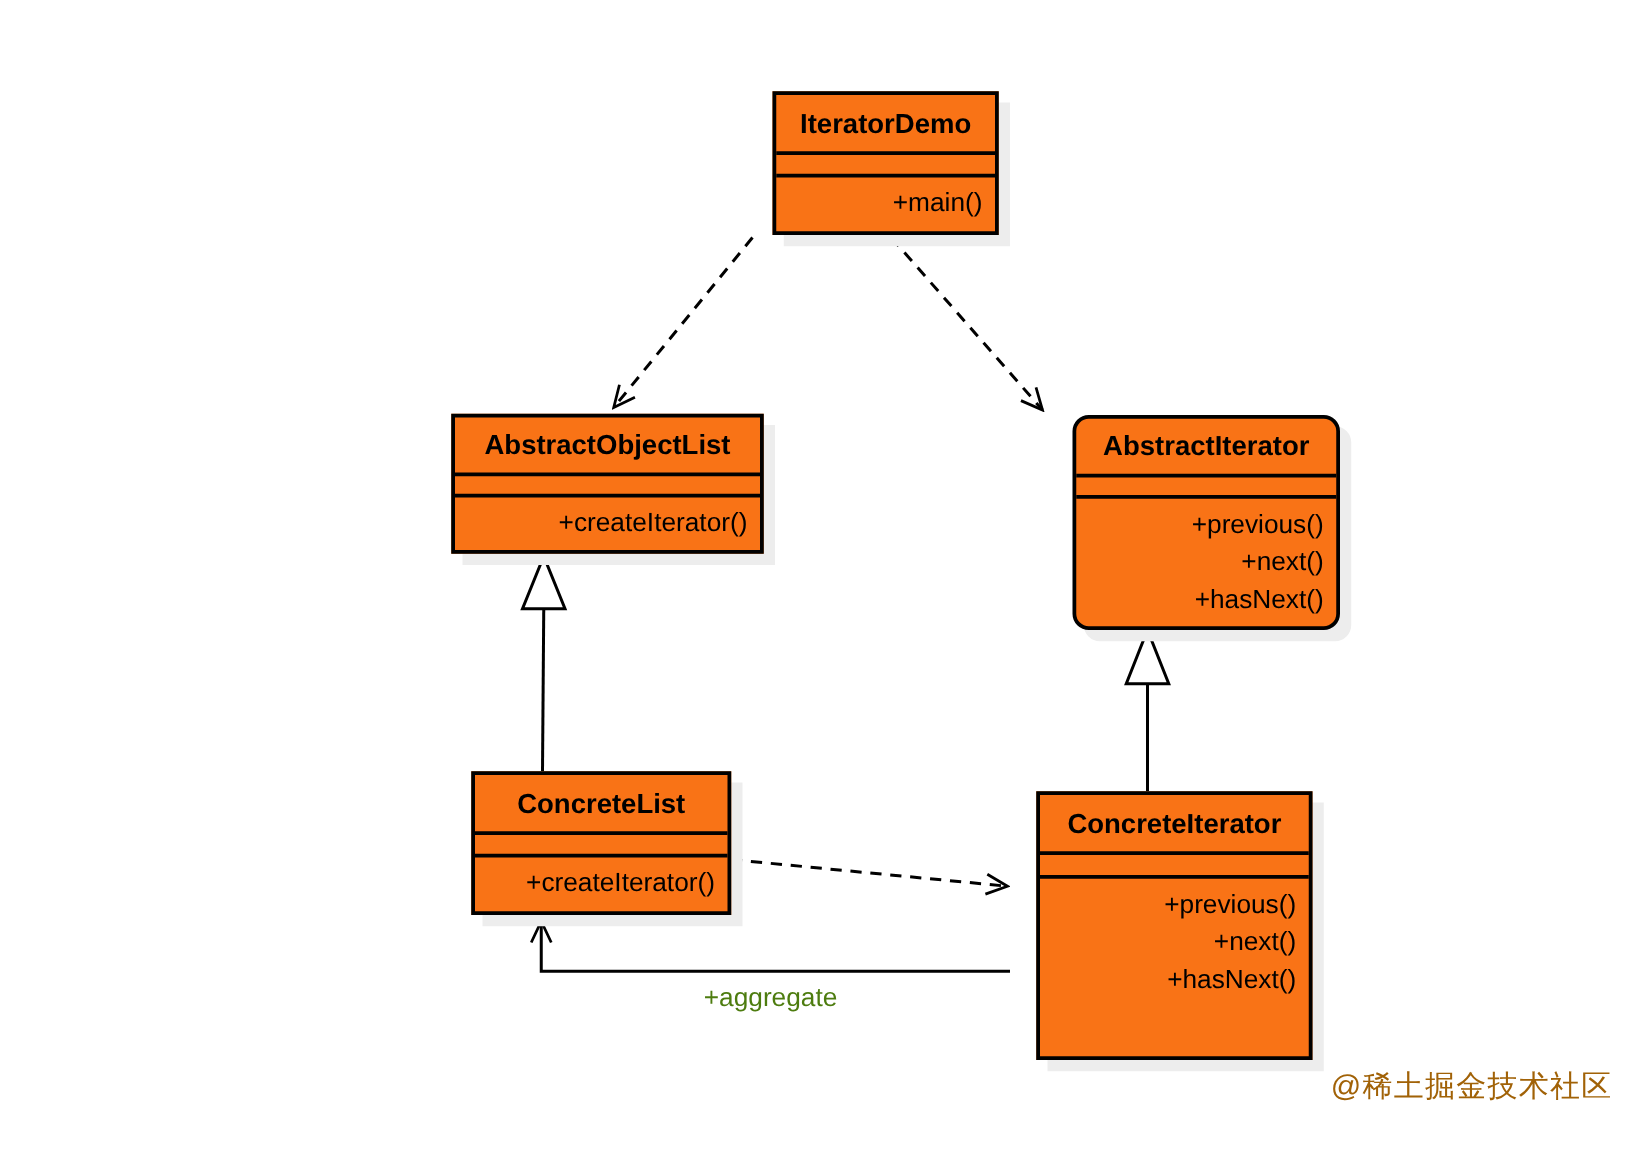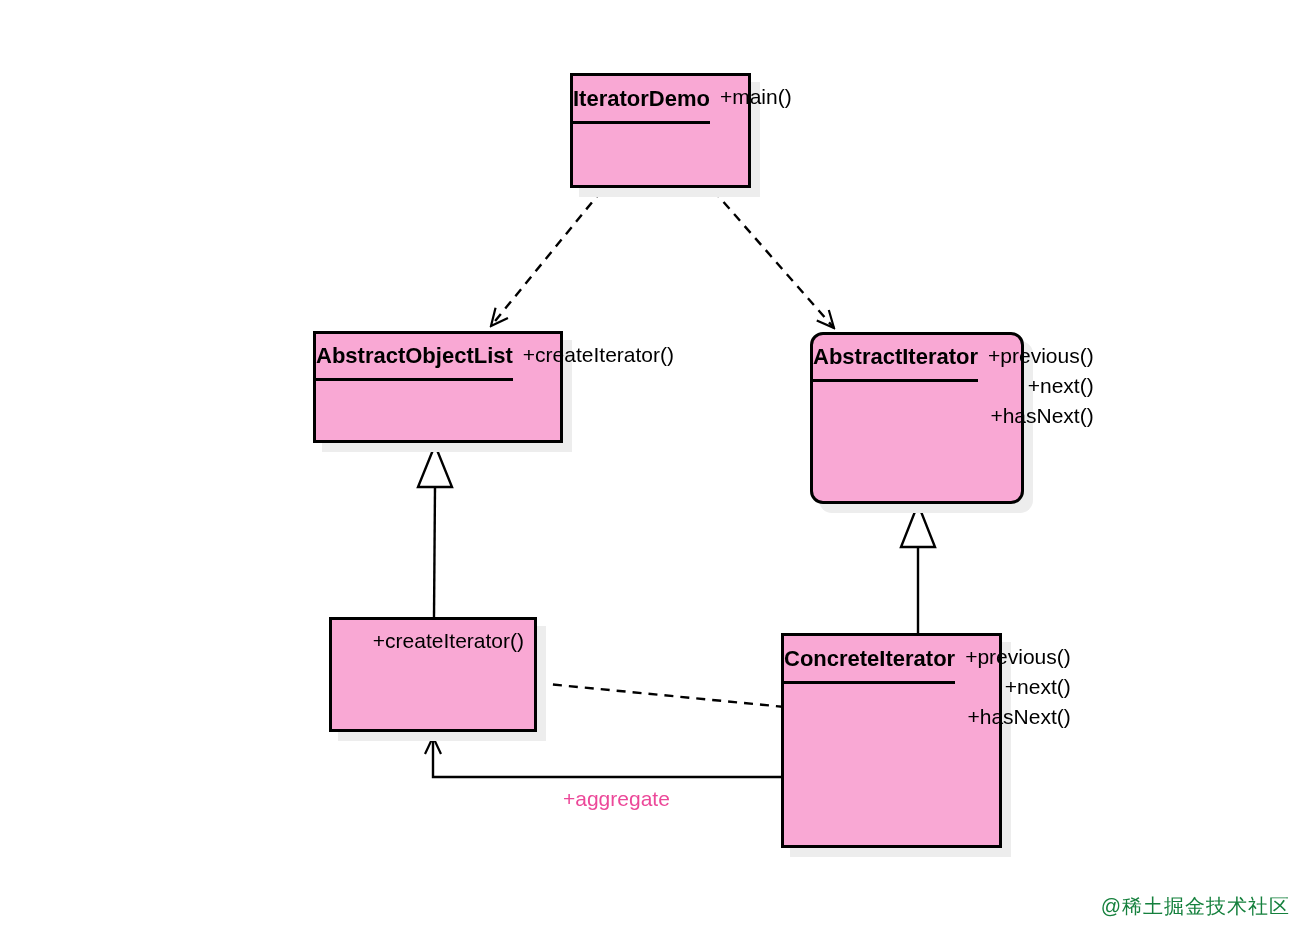--- a/index.html
+++ b/index.html
@@ -18,25 +18,27 @@
   .edges-layer {
     position: absolute;
     left: 0; top: 0;
     width: 1316px;
     height: 940px;
     z-index: 1;
   }
   .uml-class {
     position: absolute;
     z-index: 2;
-    background: #f9a8d4;
+    background: #f97316;
     border: 3px solid #000000;
     box-shadow: 9px 9px 0 #ededed;
     box-sizing: border-box;
     display: flex;
+    flex-direction: column;
+    margin-left: 48px;
   }
   .uml-title {
     border-bottom: 3px solid #000000;
     display: flex;
     align-items: center;
     justify-content: center;
     font-weight: bold;
     font-size: 22px;
     color: #000000;
     flex: 0 0 auto;
@@ -73,29 +75,29 @@
   #cls-concrete-iterator    { left: 781px; top: 633px; width: 221px; height: 215px; }
   #cls-concrete-iterator .uml-title { height: 45px; }
   #cls-concrete-iterator .uml-attrs { height: 16px; }
 
   .edge-label {
     position: absolute;
     z-index: 3;
     left: 563px;
     top: 787px;
     font-size: 21px;
-    color: #ec4899;
+    color: #4d7c0f;
   }
   .watermark {
     position: absolute;
     z-index: 3;
     right: 26px;
-    top: 893px;
-    font-size: 20px;
-    color: #15803d;
+    top: 853px;
+    font-size: 24px;
+    color: #a16207;
     letter-spacing: 1px;
   }
 </style>
 </head>
 <body>
 
 <div class="canvas">
 
   <svg class="edges-layer" width="1316" height="940" viewBox="0 0 1316 940" xmlns="http://www.w3.org/2000/svg">
     <defs>
@@ -139,20 +141,21 @@
     <div class="uml-title">AbstractIterator</div>
     <div class="uml-attrs"></div>
     <div class="uml-methods">
       <div>+previous()</div>
       <div>+next()</div>
       <div>+hasNext()</div>
     </div>
   </div>
 
   <div class="uml-class" id="cls-concrete-list">
+    <div class="uml-title">ConcreteList</div>
     <div class="uml-attrs"></div>
     <div class="uml-methods">
       <div>+createIterator()</div>
     </div>
   </div>
 
   <div class="uml-class" id="cls-concrete-iterator">
     <div class="uml-title">ConcreteIterator</div>
     <div class="uml-attrs"></div>
     <div class="uml-methods">

